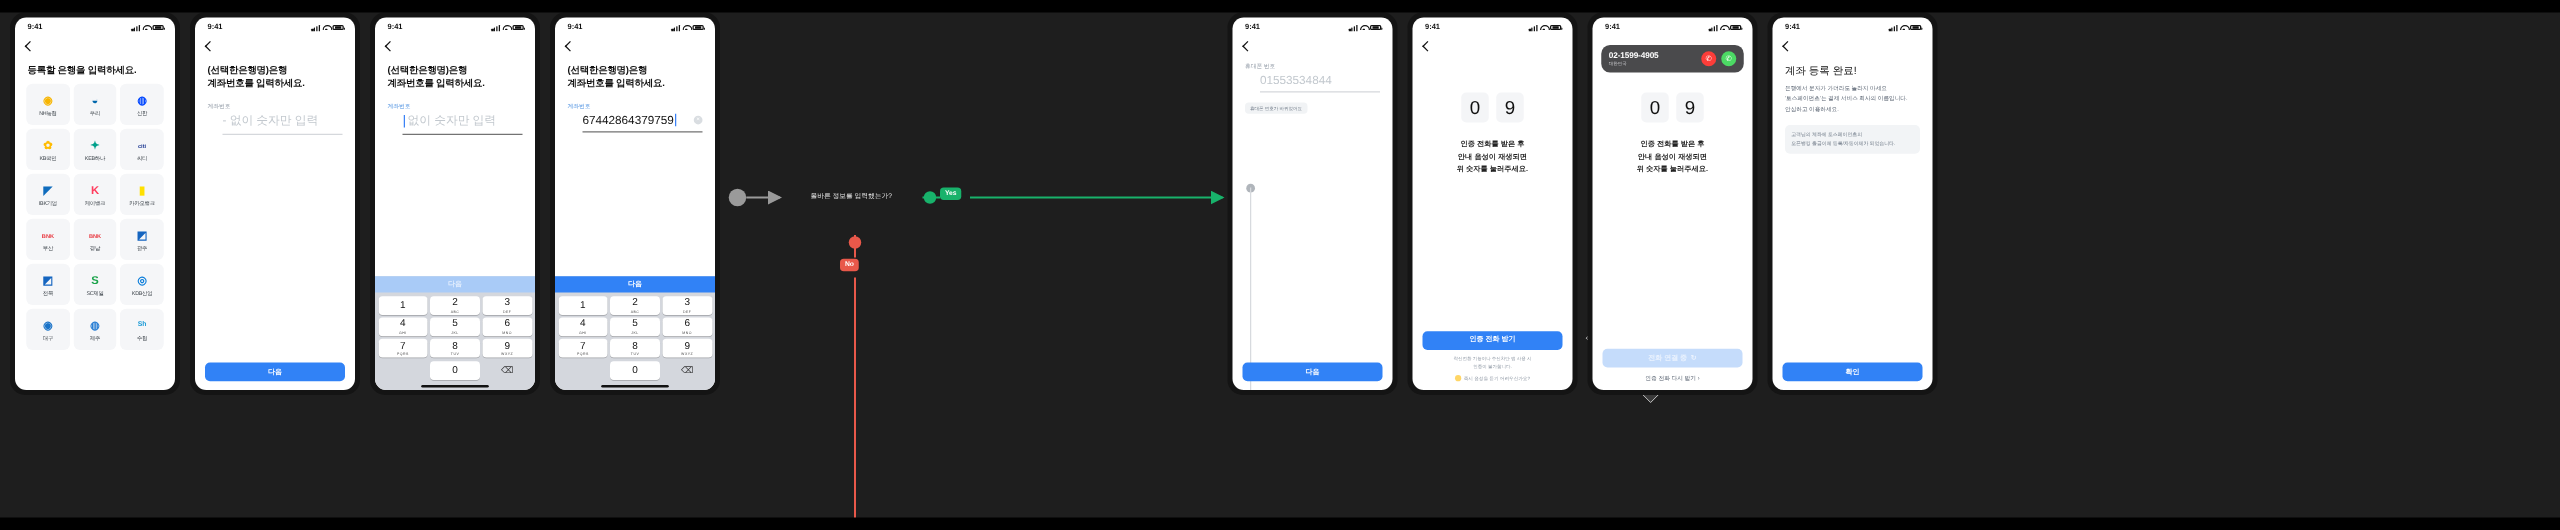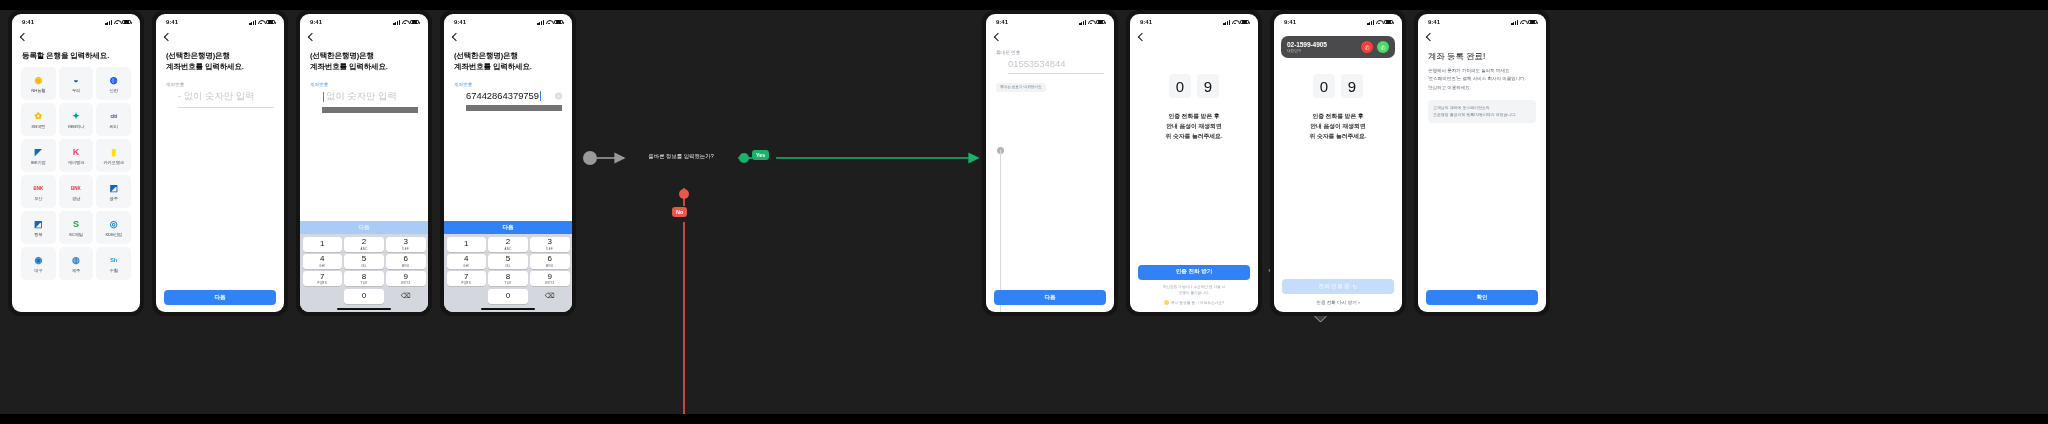--- a/index.html
+++ b/index.html
@@ -72,21 +72,21 @@
   }
   .field-label { padding:10px 10px 0 10px; font-size:4.6px; color:#8b95a1; }
   .field-label.blue { color:#4a8fe0; }
   .field-wrap { padding:0 10px; }
   .field-val {
     font-size:9.4px; color:#111; padding:3px 0 4px 0;
     border-bottom:1px solid #dde2e6; position:relative;
     display:flex; align-items:center;margin-left:12px;
   }
   .field-val.ph { color:#c2c8ce; }
-  .field-val.blueline { border-bottom:6px solid #737373; }
+  .field-val.blueline { border-bottom:1px solid #737373; }
   .field-val.grayline { border-bottom:1px solid #d5d8dc; }
   .caret { width:1px; height:10px; background:#3b82f6; margin-left:1px; }
   .clearbtn {
     position:absolute; right:0; top:50%; transform:translateY(-50%);
     width:7px; height:7px; border-radius:50%; background:#d9dde1;
     color:#fff; font-size:5px; line-height:7px; text-align:center;
   }
 
   
   .bankgrid {

